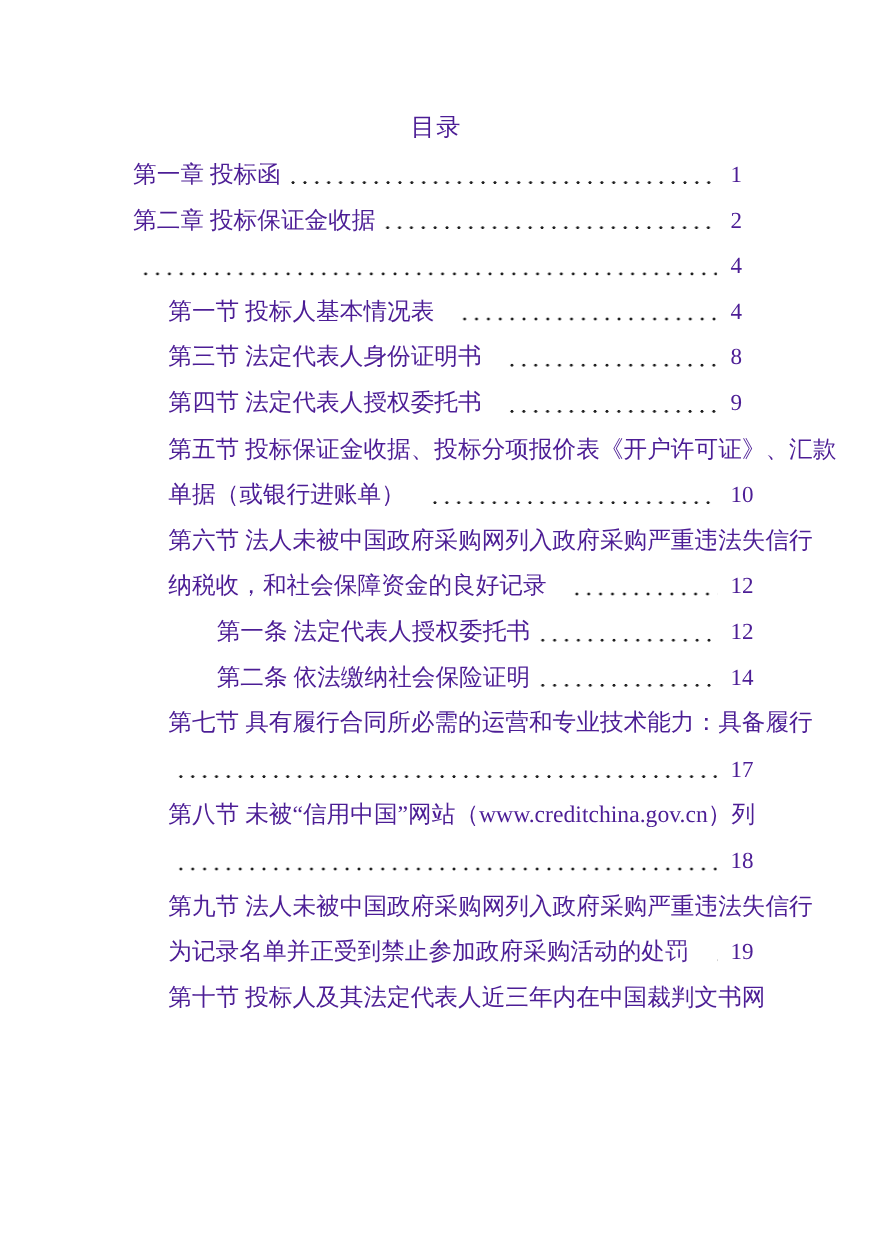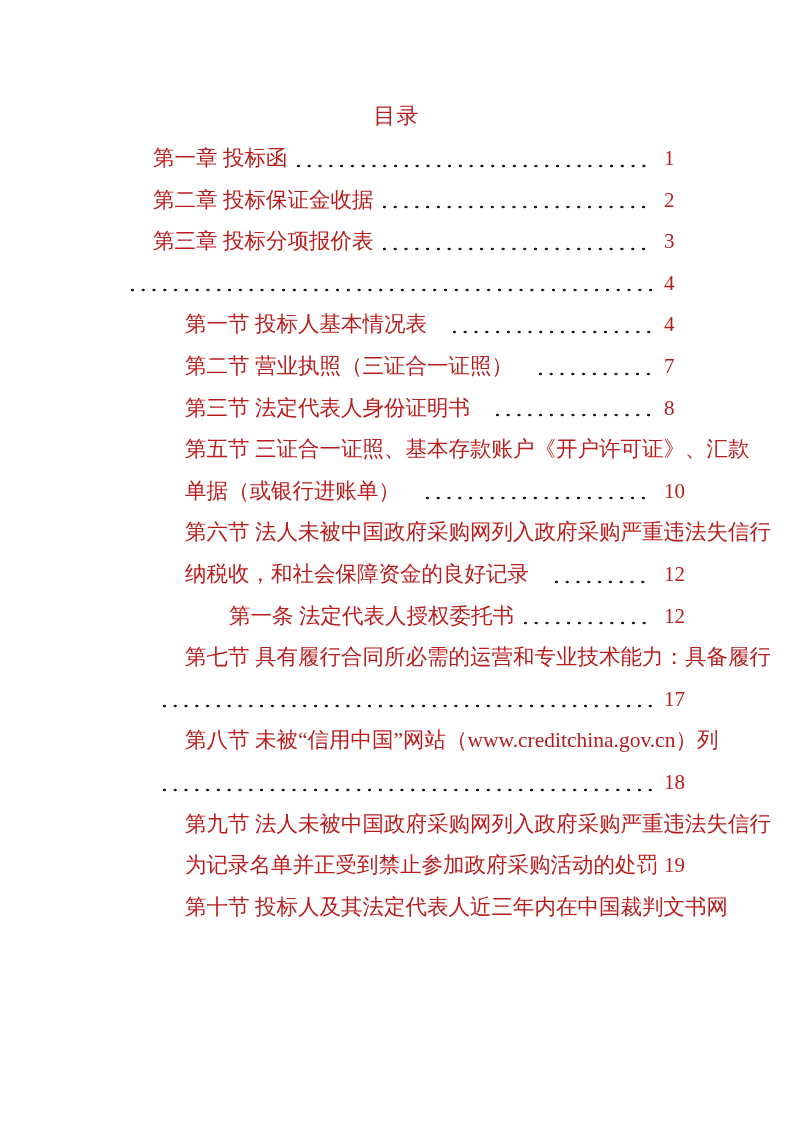--- a/index.html
+++ b/index.html
@@ -7,21 +7,21 @@
     padding: 0;
     background: #ffffff;
   }
   .doc-page {
     position: relative;
     width: 793px;
     height: 1122px;
     background: #ffffff;
     overflow: hidden;
     font-family: "Liberation Serif", "DejaVu Serif", serif;
-    color: #b91c1c;
+    color: #4c1d95;
   }
   .doc-title {
     position: absolute;
     top: 102px;
     left: 0;
     width: 100%;
     text-align: center;
     font-size: 22px;
     line-height: 28px;
     letter-spacing: 1px;
@@ -41,21 +41,20 @@
     height: 41.6px;
     line-height: 41.6px;
     font-size: 21.5px;
     white-space: nowrap;
   }
   .toc-row.chapter { padding-left: 1px; }
   .toc-row.section { padding-left: 33px; gap: 16px; }
   .toc-row.item    { padding-left: 77px; }
   .entry-text {
     flex: 0 0 auto;
-    margin-left: 32px;
   }
   .dot-leader {
     flex: 1 1 auto;
     min-width: 0;
     align-self: flex-end;
     height: 4px;
     margin: 0 0 12px 6px;
     background-image: radial-gradient(circle, #1c1c1c 1.25px, rgba(0,0,0,0) 1.6px);
     background-size: 10.8px 4px;
     background-repeat: repeat-x;
@@ -80,65 +79,65 @@
     <span class="entry-text">第一章 投标函</span>
     <span class="dot-leader"></span>
     <span class="page-num">1</span>
   </div>
       <div class="toc-row chapter">
     <span class="entry-text">第二章 投标保证金收据</span>
     <span class="dot-leader"></span>
     <span class="page-num">2</span>
   </div>
       <div class="toc-row chapter">
-    <span class="entry-text">第三章 投标分项报价表</span>
-    <span class="dot-leader"></span>
-    <span class="page-num">3</span>
-  </div>
-      <div class="toc-row chapter">
     <span class="dot-leader"></span>
     <span class="page-num">4</span>
   </div>
       <div class="toc-row section">
     <span class="entry-text">第一节 投标人基本情况表</span>
     <span class="dot-leader"></span>
     <span class="page-num">4</span>
   </div>
       <div class="toc-row section">
-    <span class="entry-text">第二节 营业执照（三证合一证照）</span>
-    <span class="dot-leader"></span>
-    <span class="page-num">7</span>
-  </div>
-      <div class="toc-row section">
     <span class="entry-text">第三节 法定代表人身份证明书</span>
     <span class="dot-leader"></span>
     <span class="page-num">8</span>
   </div>
       <div class="toc-row section">
-    <span class="entry-text">第五节 三证合一证照、基本存款账户《开户许可证》、汇款</span>
+    <span class="entry-text">第四节 法定代表人授权委托书</span>
+    <span class="dot-leader"></span>
+    <span class="page-num">9</span>
+  </div>
+      <div class="toc-row section">
+    <span class="entry-text">第五节 投标保证金收据、投标分项报价表《开户许可证》、汇款</span>
 
   </div>
       <div class="toc-row section">
     <span class="entry-text">单据（或银行进账单）</span>
     <span class="dot-leader"></span>
     <span class="page-num">10</span>
   </div>
       <div class="toc-row section">
     <span class="entry-text">第六节 法人未被中国政府采购网列入政府采购严重违法失信行</span>
 
   </div>
       <div class="toc-row section">
     <span class="entry-text">纳税收，和社会保障资金的良好记录</span>
     <span class="dot-leader"></span>
     <span class="page-num">12</span>
   </div>
       <div class="toc-row item">
     <span class="entry-text">第一条 法定代表人授权委托书</span>
     <span class="dot-leader"></span>
     <span class="page-num">12</span>
+  </div>
+      <div class="toc-row item">
+    <span class="entry-text">第二条 依法缴纳社会保险证明</span>
+    <span class="dot-leader"></span>
+    <span class="page-num">14</span>
   </div>
       <div class="toc-row section">
     <span class="entry-text">第七节 具有履行合同所必需的运营和专业技术能力：具备履行</span>
 
   </div>
       <div class="toc-row section">
     <span class="dot-leader"></span>
     <span class="page-num">17</span>
   </div>
       <div class="toc-row section">

